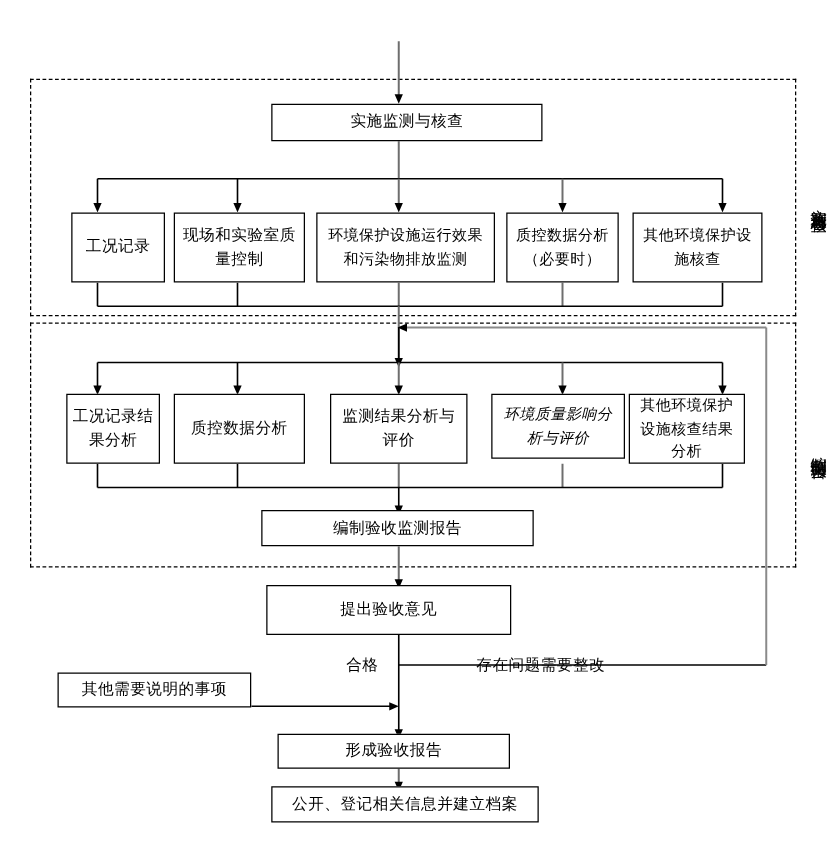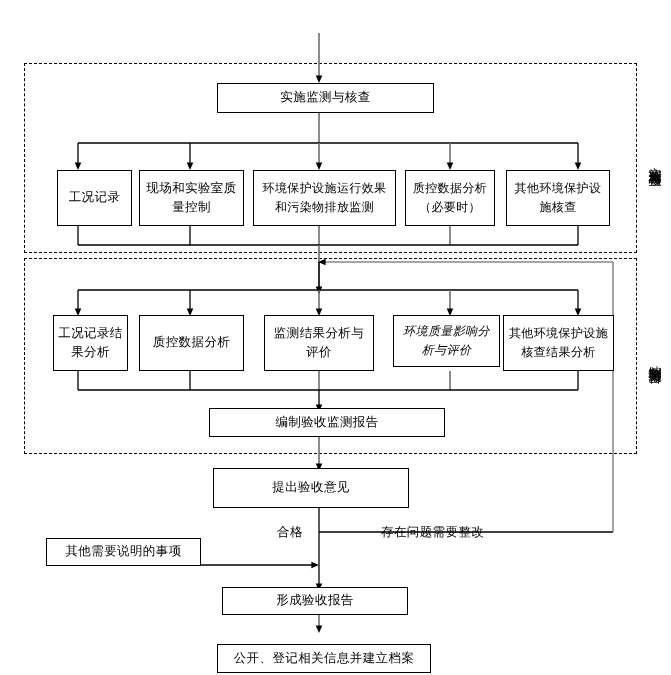--- a/index.html
+++ b/index.html
@@ -124,40 +124,40 @@
   </div>
   <div class="node" style="left:139px;top:315px;width:105px;height:56px;">
     <span>质控数据分析</span>
   </div>
   <div class="node" style="left:264px;top:315px;width:110px;height:56px;">
     <span>监测结果分析与评价</span>
   </div>
   <div class="node small" style="left:393px;top:315px;width:107px;height:52px;font-style:italic;">
     <span>环境质量影响分析与评价</span>
   </div>
-  <div class="node small" style="left:503px;top:315px;width:111px;height:56px;">
+  <div class="node small" style="left:503px;top:315px;width:93px;height:56px;">
     <span>其他环境保护设施核查结果分析</span>
   </div>
 
-  <div class="node" style="left:209px;top:408px;width:236px;height:29px;">
+  <div class="node" style="left:209px;top:408px;width:218px;height:29px;">
     <span>编制验收监测报告</span>
   </div>
 
   <div class="node" style="left:213px;top:468px;width:196px;height:40px;">
     <span>提出验收意见</span>
   </div>
 
   <div class="node" style="left:46px;top:538px;width:155px;height:28px;">
     <span>其他需要说明的事项</span>
   </div>
 
   <div class="node" style="left:222px;top:587px;width:186px;height:28px;">
     <span>形成验收报告</span>
   </div>
 
-  <div class="node" style="left:217px;top:629px;width:214px;height:29px;margin-top:15px;">
+  <div class="node" style="left:217px;top:629px;width:214px;height:29px;">
     <span>公开、登记相关信息并建立档案</span>
   </div>
 
   <div class="edge-label" style="left:277px;top:524px;">合格</div>
   <div class="edge-label" style="left:381px;top:524px;">存在问题需要整改</div>
 
 </div>
 
 </body></html>

